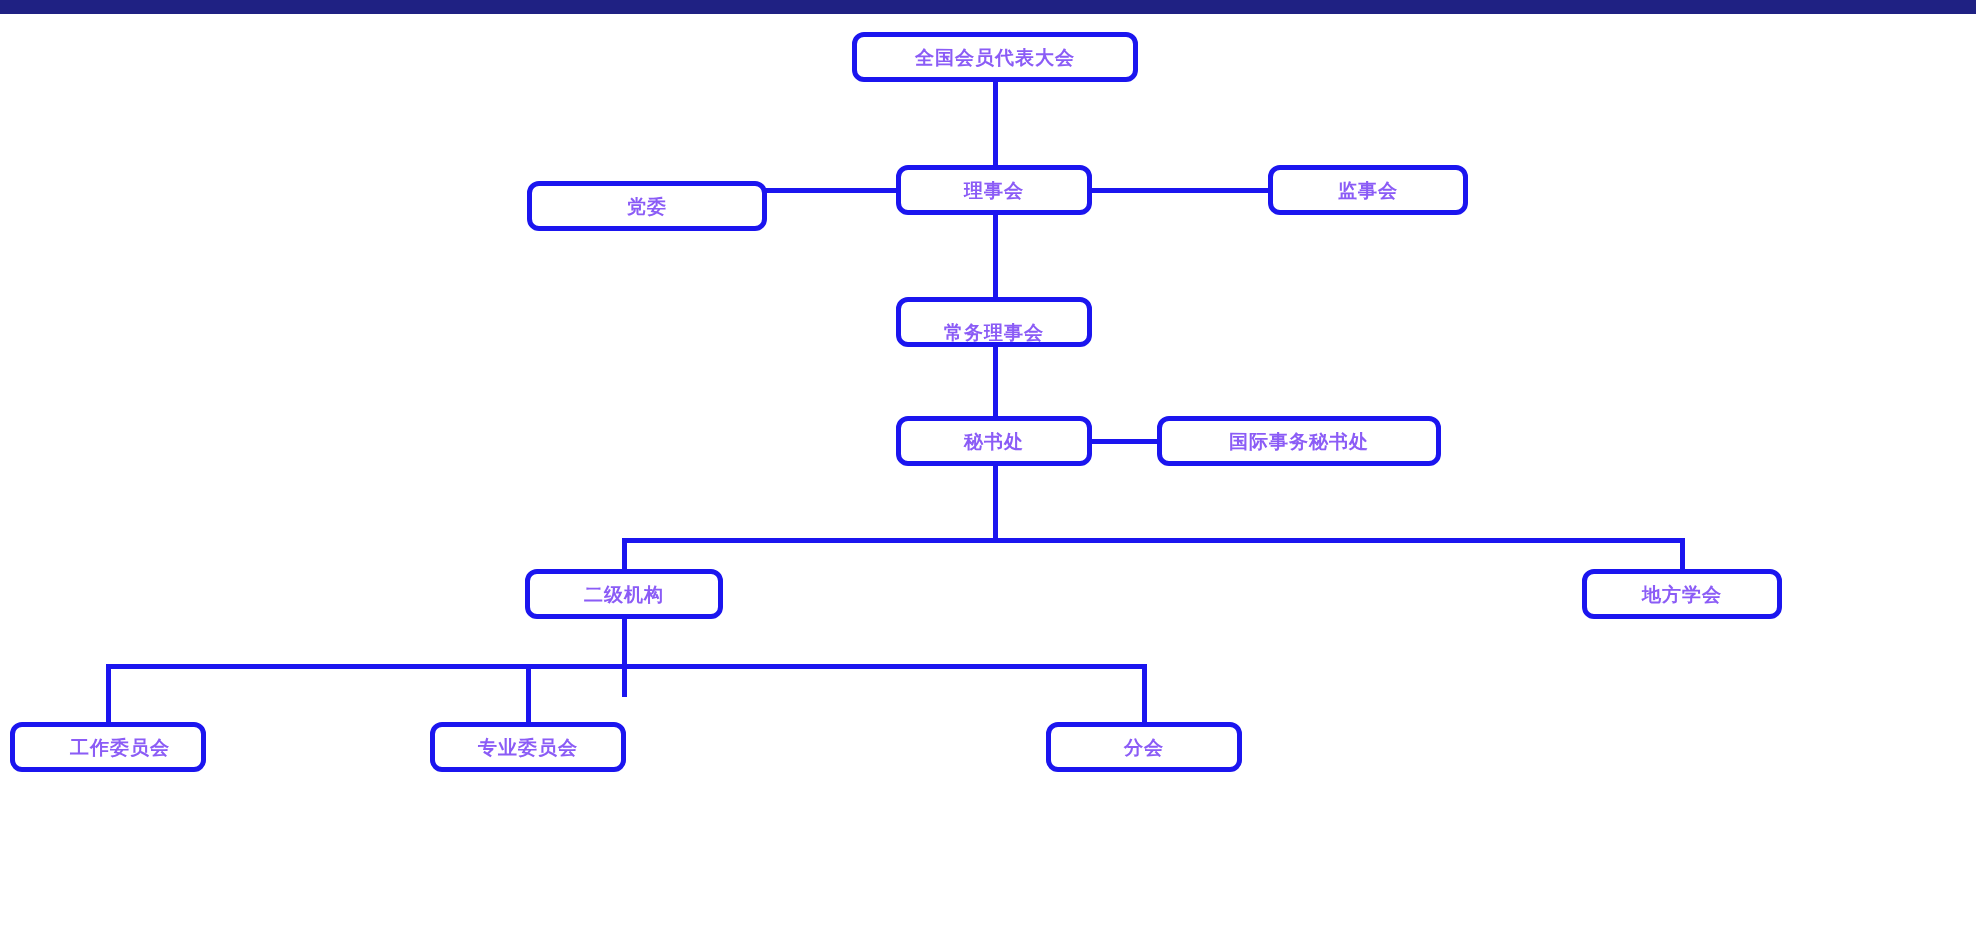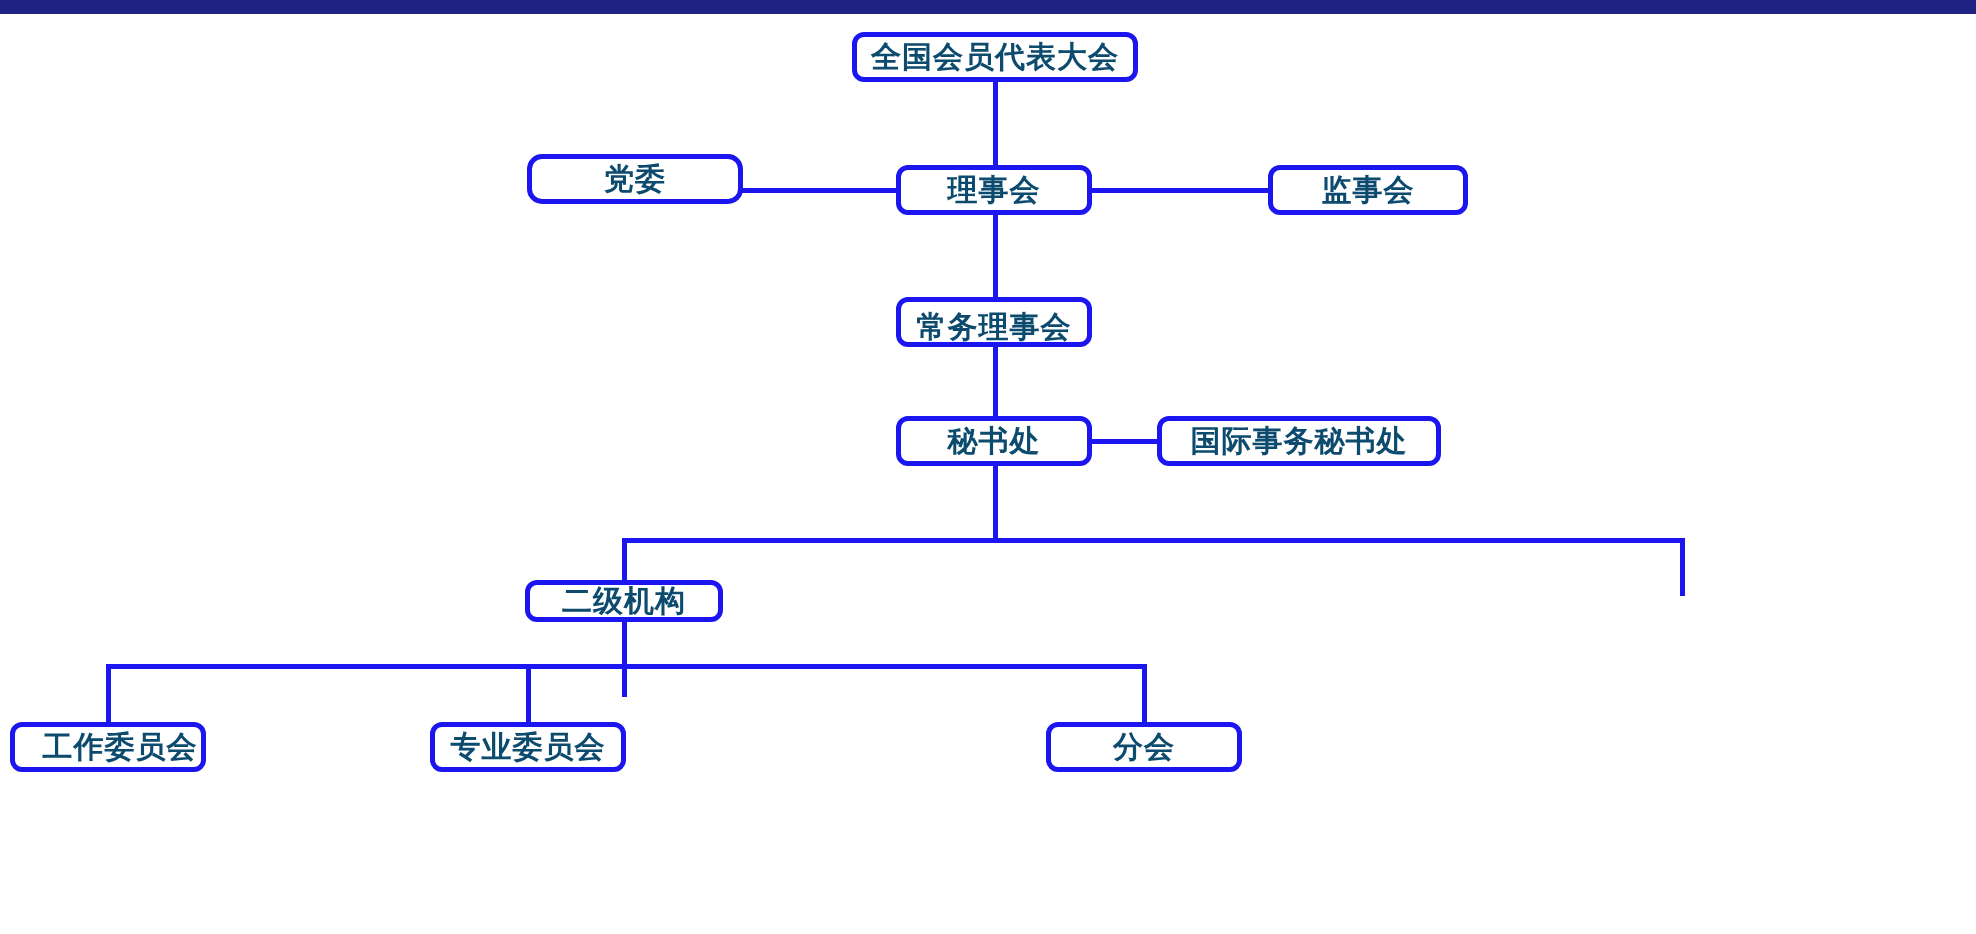--- a/index.html
+++ b/index.html
@@ -28,23 +28,23 @@
   .node{
     position:absolute;
     box-sizing:border-box;
     background:#ffffff;
     border:5px solid #1b15ef;
     border-radius:12px;
     display:flex;align-items:center;justify-content:center;
     z-index:5;
   }
   .node .lbl{
-    color:#0c4a6e;
+    color:#8b5cf6;
     font-weight:bold;
-    font-size:30px;
+    font-size:19px;
     line-height:1;
     letter-spacing:1px;
     white-space:nowrap;
     font-family:"DejaVu Sans","Liberation Sans",sans-serif;
   }
 </style>
 </head>
 <body>
 
 <div id="root">
@@ -72,21 +72,21 @@
     <div class="ln v" style="left:622px;top:605px;height:78px;"></div>
     <div class="ln h" style="left:106px;top:650px;width:1040px;"></div>
     <div class="ln v" style="left:106px;top:650px;height:58px;"></div>
     <div class="ln v" style="left:526px;top:650px;height:58px;"></div>
     <div class="ln v" style="left:1142px;top:650px;height:58px;"></div>
 
     <div class="node" style="left:852px;top:18px;width:286px;height:50px;">
       <span class="lbl">全国会员代表大会</span>
     </div>
 
-    <div class="node" style="left:527px;top:140px;width:216px;height:50px;border-radius:15px;">
+    <div class="node" style="left:527px;top:167px;width:240px;height:50px;">
       <span class="lbl">党委</span>
     </div>
 
     <div class="node" style="left:896px;top:151px;width:196px;height:50px;">
       <span class="lbl">理事会</span>
     </div>
 
     <div class="node" style="left:1268px;top:151px;width:200px;height:50px;">
       <span class="lbl">监事会</span>
     </div>
@@ -96,24 +96,27 @@
     </div>
 
     <div class="node" style="left:896px;top:402px;width:196px;height:50px;">
       <span class="lbl">秘书处</span>
     </div>
 
     <div class="node" style="left:1157px;top:402px;width:284px;height:50px;">
       <span class="lbl">国际事务秘书处</span>
     </div>
 
-    <div class="node" style="left:525px;top:555px;width:198px;height:42px;margin-top:11px;">
+    <div class="node" style="left:525px;top:555px;width:198px;height:50px;">
       <span class="lbl">二级机构</span>
     </div>
 
+    <div class="node" style="left:1582px;top:555px;width:200px;height:50px;">
+      <span class="lbl">地方学会</span>
+    </div>
 
     <div class="node" style="left:10px;top:708px;width:196px;height:50px;padding-left:24px;">
       <span class="lbl">工作委员会</span>
     </div>
 
     <div class="node" style="left:430px;top:708px;width:196px;height:50px;">
       <span class="lbl">专业委员会</span>
     </div>
 
     <div class="node" style="left:1046px;top:708px;width:196px;height:50px;">

